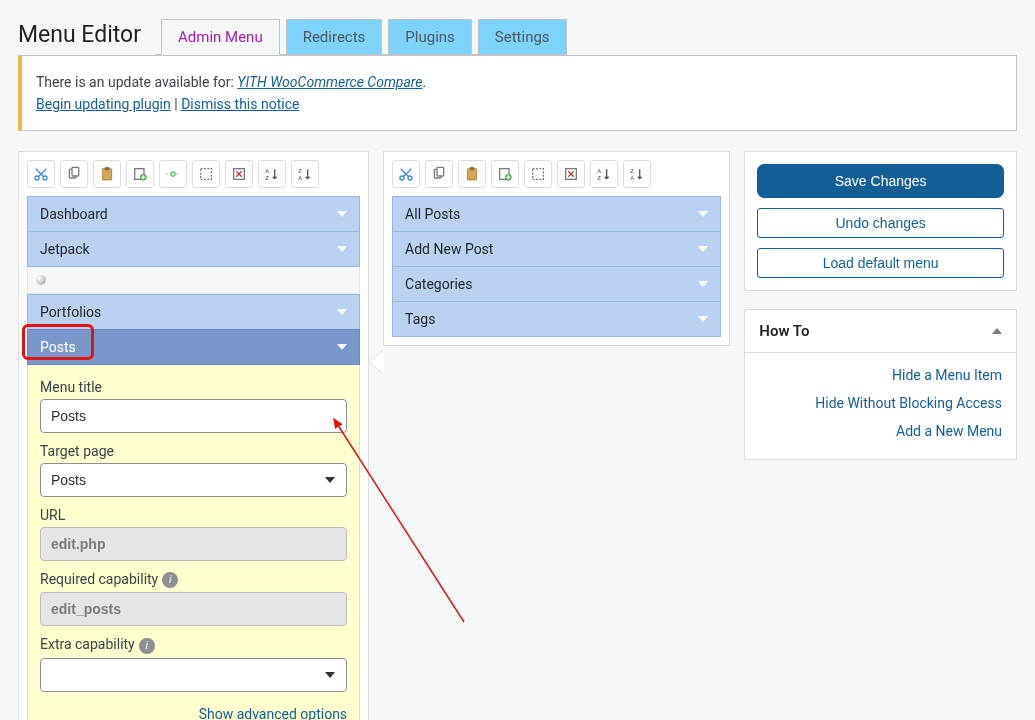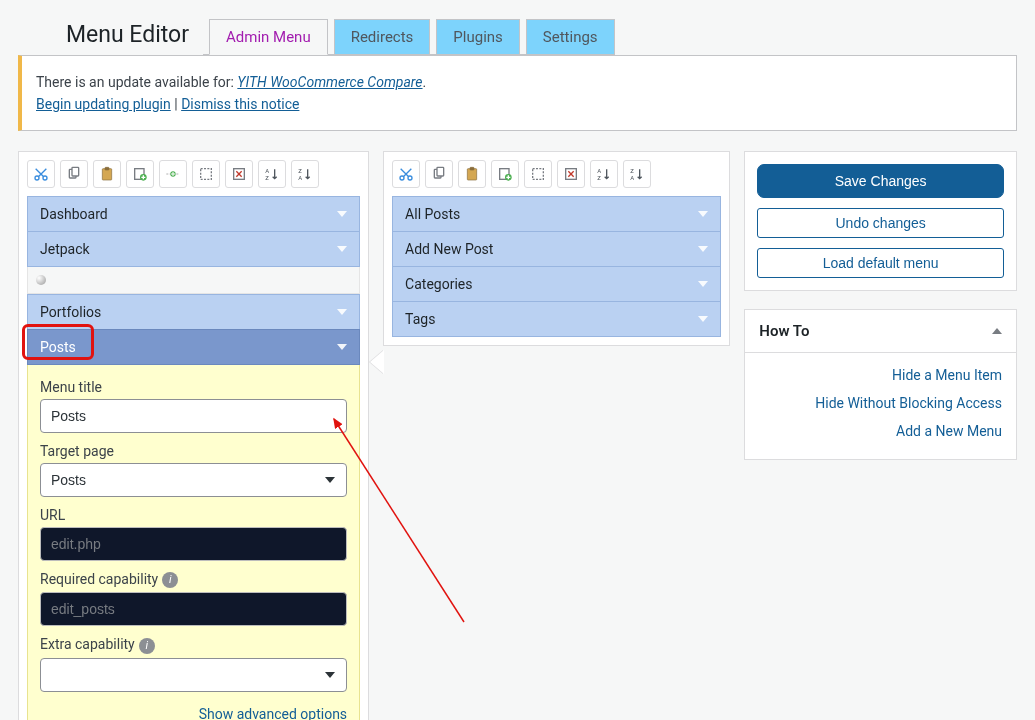--- a/index.html
+++ b/index.html
@@ -1,19 +1,19 @@
 <!DOCTYPE html>
 <html><head>
 <meta charset="utf-8">
 <style>
 * { box-sizing: border-box; margin: 0; padding: 0; }
 body { font-family: -apple-system, BlinkMacSystemFont, "Segoe UI", Roboto, sans-serif; font-size: 14px; color: #3c434a; background: #f6f7f7; padding: 0; }
 .wrap { padding: 12px 18px; }
 .header-row { display: flex; align-items: baseline; gap: 14px; margin-bottom: 0; }
-h1 { font-size: 23px; font-weight: 400; color: #1d2327; padding: 9px 0 4px 0; margin-left: 48px; }
+h1 { font-size: 23px; font-weight: 400; color: #1d2327; padding: 9px 0 4px 0; }
 .nav-tabs { display: flex; border-bottom: 1px solid #c3c4c7; margin-bottom: 0; }
 .nav-tab { background: #7dd3fc; border: 1px solid #c3c4c7; border-bottom: none; color: #50575e; padding: 8px 16px; margin-left: 6px; font-size: 15px; cursor: pointer; text-decoration: none; }
 .nav-tab.active { background: #f6f7f7; border-bottom: 1px solid #f6f7f7; margin-bottom: -1px; color: #a21caf; }
 .notice { background: #fff; border: 1px solid #c3c4c7; border-left: 4px solid #f0b849; padding: 12px 14px; margin: 0 0 20px 0; }
 .notice p { margin: 6px 0; color: #3c434a; }
 .notice a { color: #135e96; text-decoration: underline; }
 .notice em a { font-style: italic; }
 .columns { display: flex; gap: 14px; align-items: flex-start; }
 .col { background: #fff; border: 1px solid #dcdcde; }
 .col-left { width: 360px; padding: 8px; position: relative; }
@@ -26,21 +26,21 @@
 .menu-item + .menu-item { margin-top: -1px; }
 .menu-item .title { color: #1d2327; font-size: 14px; }
 .menu-item .chevron { width: 0; height: 0; border-left: 5px solid transparent; border-right: 5px solid transparent; border-top: 6px solid #fff; opacity: 0.9; }
 .menu-item.selected { background: #7a97cc; border-color: #6a88bd; }
 .menu-item.selected .title { color: #fff; }
 .menu-sep { height: 28px; background: #f6f7f7; border: 1px solid #e5e5e5; margin: -1px 0 0 0; display: flex; align-items: center; padding: 0 8px; }
 .menu-sep .sep-ball { width: 10px; height: 10px; border-radius: 50%; background: radial-gradient(circle at 30% 30%, #fff, #999); }
 .form-panel { background: #ffffcf; border: 1px solid #e8e390; padding: 10px 12px 6px 12px; margin-top: -1px; }
 .form-panel label { display: block; font-size: 14px; color: #3c434a; margin: 4px 0 4px 0; }
 .form-panel input[type=text], .form-panel select { width: 100%; height: 34px; padding: 4px 10px; border: 1px solid #8c8f94; border-radius: 4px; font-size: 14px; background: #fff; color: #2c3338; }
-.form-panel input[type=text].readonly { background: #0f172a; color: #787c82; border-color: #bcbcbc; }
+.form-panel input[type=text].readonly { background: #e5e5e5; color: #787c82; border-color: #bcbcbc; font-weight: bold; }
 .form-panel .field { margin-bottom: 10px; }
 .form-panel .info-icon { display: inline-block; width: 16px; height: 16px; border-radius: 50%; background: #8c8f94; color: #fff; text-align: center; font-size: 11px; line-height: 16px; font-style: italic; margin-left: 4px; vertical-align: middle; }
 .form-panel .show-adv { color: #135e96; text-align: right; cursor: pointer; font-size: 14px; padding: 4px 0 2px 0; }
 .select-wrap { position: relative; }
 .select-wrap::after { content: ''; position: absolute; right: 12px; top: 50%; transform: translateY(-50%); width: 0; height: 0; border-left: 5px solid transparent; border-right: 5px solid transparent; border-top: 6px solid #2c3338; pointer-events: none; }
 .select-wrap select { appearance: none; -webkit-appearance: none; padding-right: 32px; }
 .right-stack { display: flex; flex-direction: column; gap: 18px; }
 .btn-primary { background: #135e96; color: #fff; border: 1px solid #135e96; border-radius: 7px; padding: 8px 16px; font-size: 14px; cursor: pointer; width: 100%; }
 .btn-secondary { background: #fff; color: #135e96; border: 1px solid #135e96; border-radius: 3px; padding: 6px 14px; font-size: 14px; cursor: pointer; width: 100%; }
 .btn-group { background: #fff; border: 1px solid #dcdcde; padding: 12px; display: flex; flex-direction: column; gap: 10px; }

